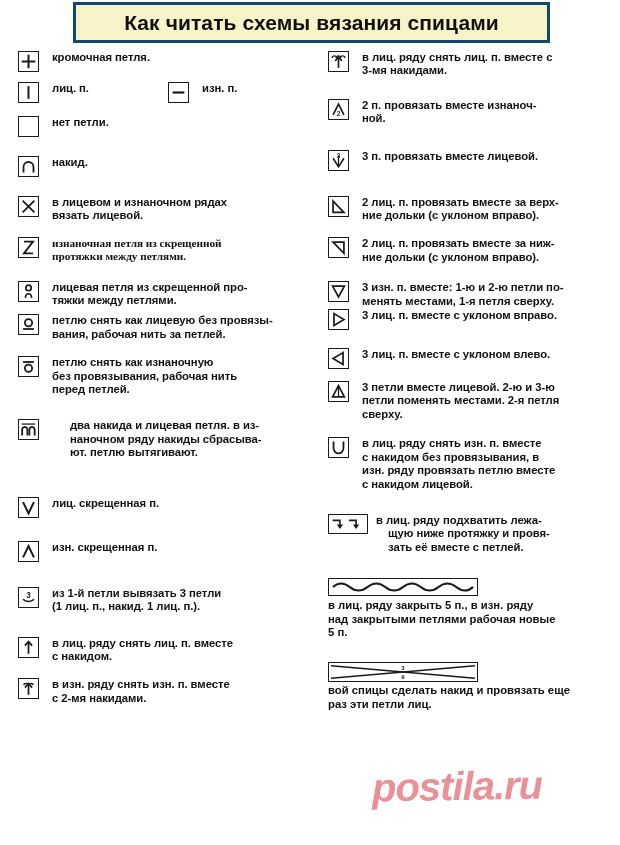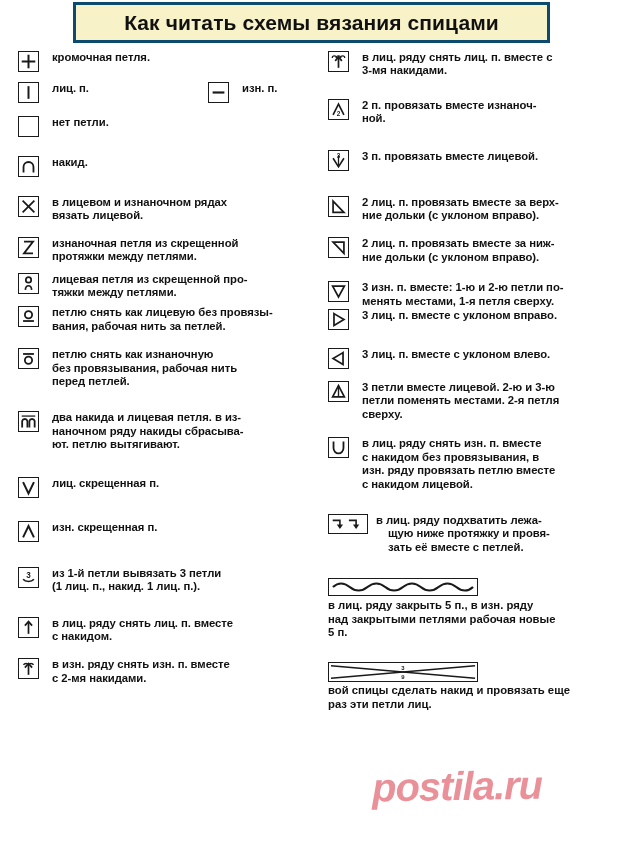--- a/index.html
+++ b/index.html
@@ -151,21 +151,21 @@
               <line x1="10.5" y1="3" x2="10.5" y2="18" stroke="#1a1a1a" stroke-width="2.2"></line>
               <line x1="3" y1="10.5" x2="18" y2="10.5" stroke="#1a1a1a" stroke-width="2.2"></line>
             </svg>
         </span>
       </div>
       <div class="desc">
         <span class="ln">кромочная петля.</span>
       </div>
     </div>
 
-    <div class="entry-double" style="margin-bottom:12px;gap:40px;">
+    <div class="entry-double" style="margin-bottom:12px;">
       <div class="sub-entry" style="width:150px;">
         <div class="sym-cell">
           <span class="box">
             <svg viewBox="0 0 21 21">
                 <line x1="10.5" y1="3.5" x2="10.5" y2="17.5" stroke="#1a1a1a" stroke-width="2.2"></line>
               </svg>
           </span>
         </div>
         <div class="desc">
           <span class="ln">лиц. п.</span>
@@ -217,21 +217,21 @@
               <line x1="17" y1="4" x2="4" y2="17" stroke="#1a1a1a" stroke-width="2"></line>
             </svg>
         </span>
       </div>
       <div class="desc">
         <span class="ln">в лицевом и изнаночном рядах</span>
         <span class="ln">вязать лицевой.</span>
       </div>
     </div>
 
-    <div class="entry" style="margin-bottom:8px;">
+    <div class="entry" style="margin-bottom:16px;font-family:Liberation Serif, serif;">
       <div class="sym-cell">
         <span class="box">
           <svg viewBox="0 0 21 21">
               <path d="M5.5 4 L15.5 4 L5.5 17 L15.5 17" fill="none" stroke="#1a1a1a" stroke-width="2"></path>
             </svg>
         </span>
       </div>
       <div class="desc">
         <span class="ln">изнаночная петля из скрещенной</span>
         <span class="ln">протяжки между петлями.</span>
@@ -277,21 +277,21 @@
             </svg>
         </span>
       </div>
       <div class="desc">
         <span class="ln">петлю снять как изнаночную</span>
         <span class="ln">без провязывания, рабочая нить</span>
         <span class="ln">перед петлей.</span>
       </div>
     </div>
 
-    <div class="entry" style="margin-bottom:24px;">
+    <div class="entry" style="margin-bottom:36px;gap:18px;">
       <div class="sym-cell">
         <span class="box">
           <svg viewBox="0 0 21 21">
               <path d="M3.5 17 L3.5 10 A3 3 0 0 1 9.3 10 L9.3 17" fill="none" stroke="#1a1a1a" stroke-width="2"></path>
               <path d="M11.5 17 L11.5 10 A3 3 0 0 1 17.3 10 L17.3 17" fill="none" stroke="#1a1a1a" stroke-width="2"></path>
               <line x1="3" y1="4.5" x2="18" y2="4.5" stroke="#1a1a1a" stroke-width="1.4"></line>
             </svg>
         </span>
       </div>
       <div class="desc">

